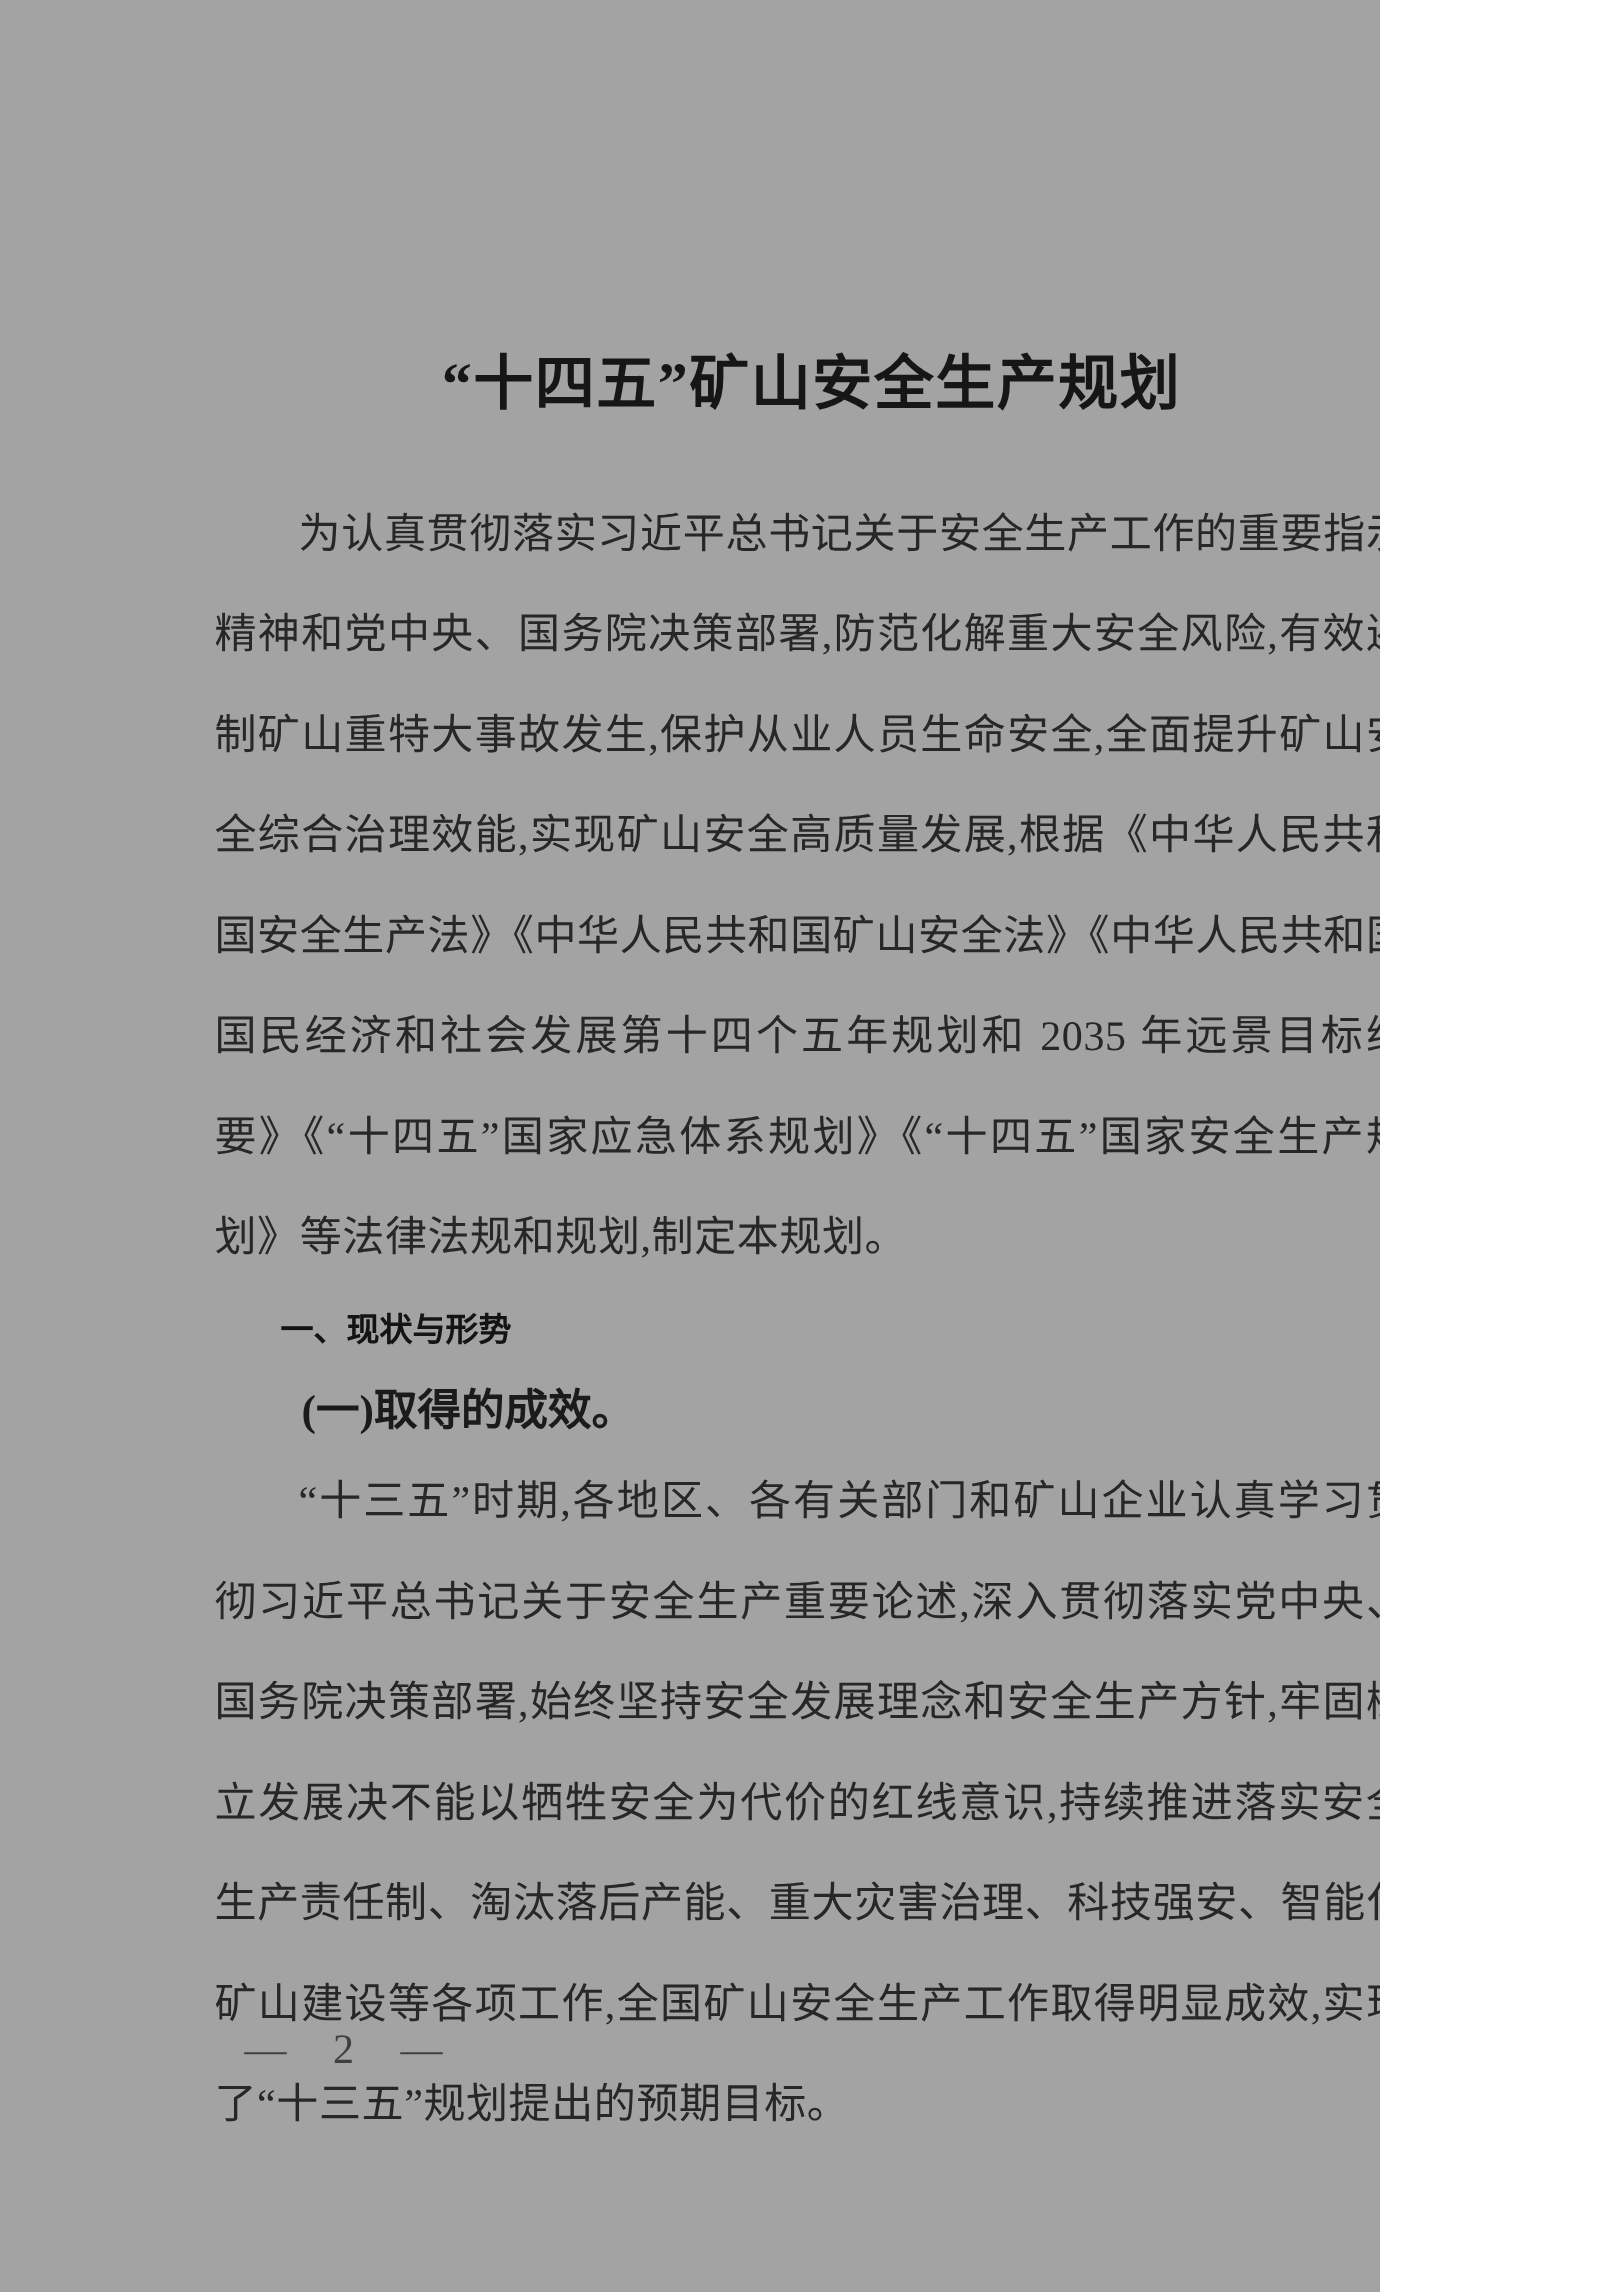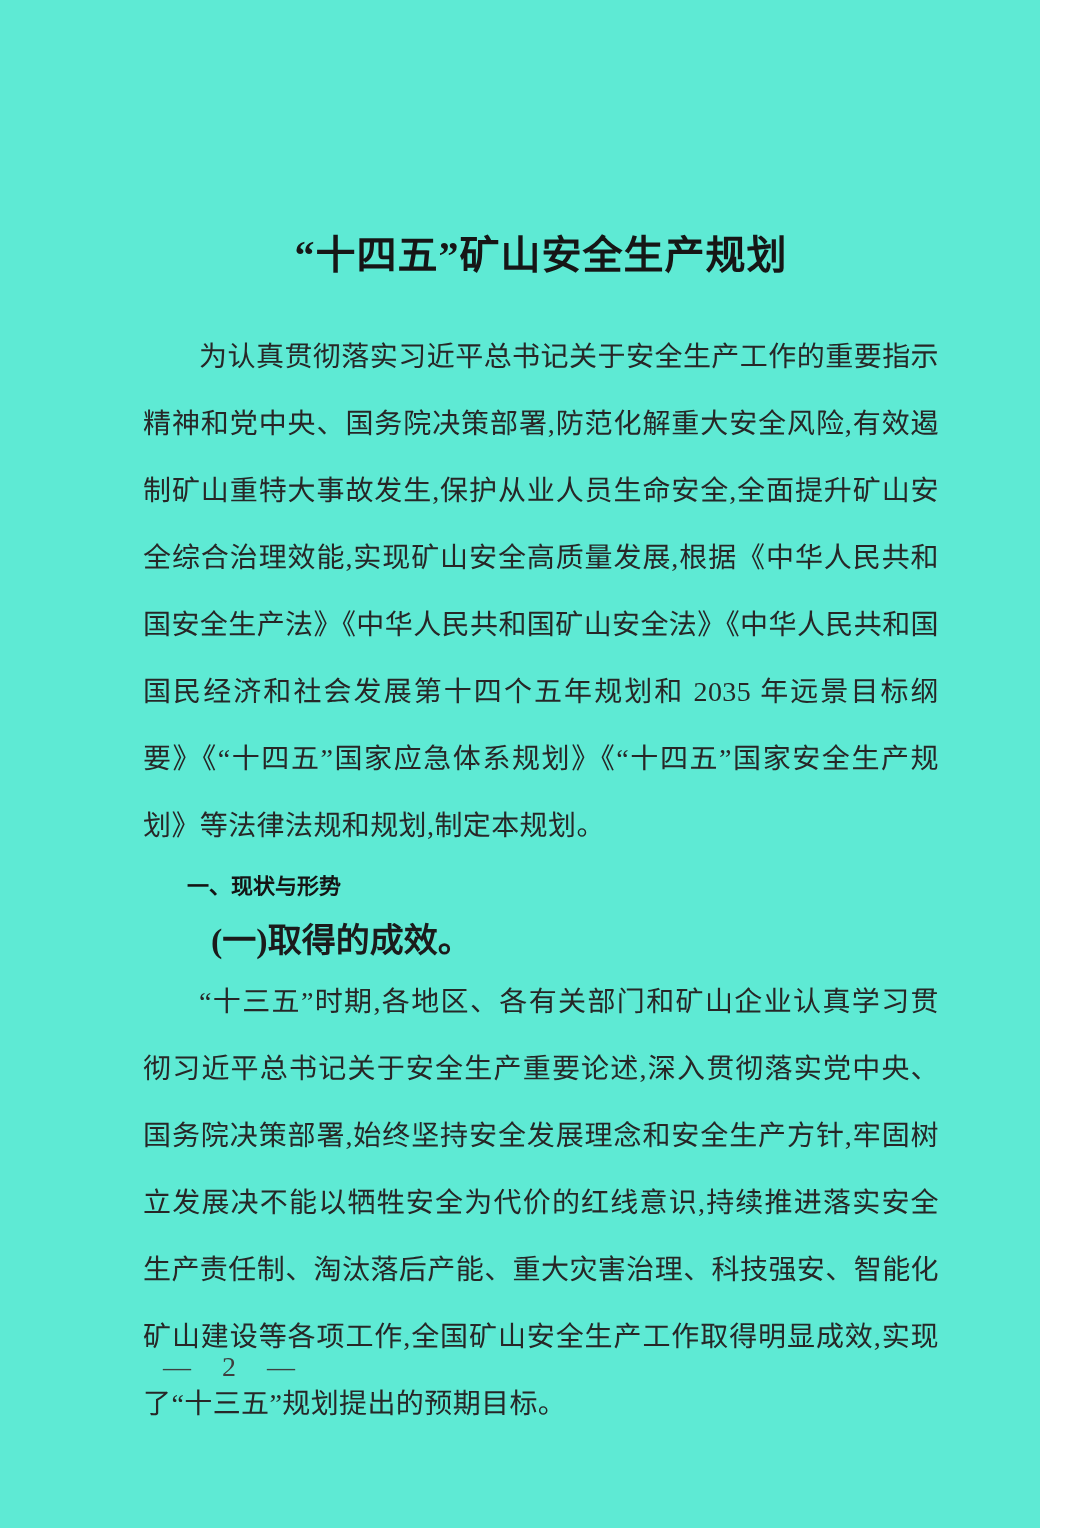--- a/index.html
+++ b/index.html
@@ -2,23 +2,23 @@
 <html lang="zh-CN"><head>
 <meta charset="utf-8">
 <style>
   html, body {
     margin: 0;
     padding: 0;
     background: #ffffff;
   }
   .page {
     position: relative;
-    width: 1040px;
+    width: 920px;
     height: 1528px;
-    background: #5eead4;
+    background: #a3a3a3;
     overflow: hidden;
     font-family: "Liberation Serif", "DejaVu Serif", serif;
     color: #262626;
   }
   .content {
     position: absolute;
     left: 143px;
     top: 225px;
     width: 796px;
   }
@@ -43,21 +43,21 @@
   .h-section {
     font-family: "Liberation Sans", "DejaVu Sans", sans-serif;
     font-size: 22px;
     line-height: 55px;
     font-weight: 700;
     text-indent: 2em;
     margin: 0;
     color: #141414;
   }
   .h-subsection {
-    font-size: 34px;
+    font-size: 29px;
     line-height: 54px;
     font-weight: 700;
     text-indent: 2em;
     margin: 0;
     color: #1b1b1b;
   }
   .page-footer {
     position: absolute;
     left: 163px;
     top: 1350px;

